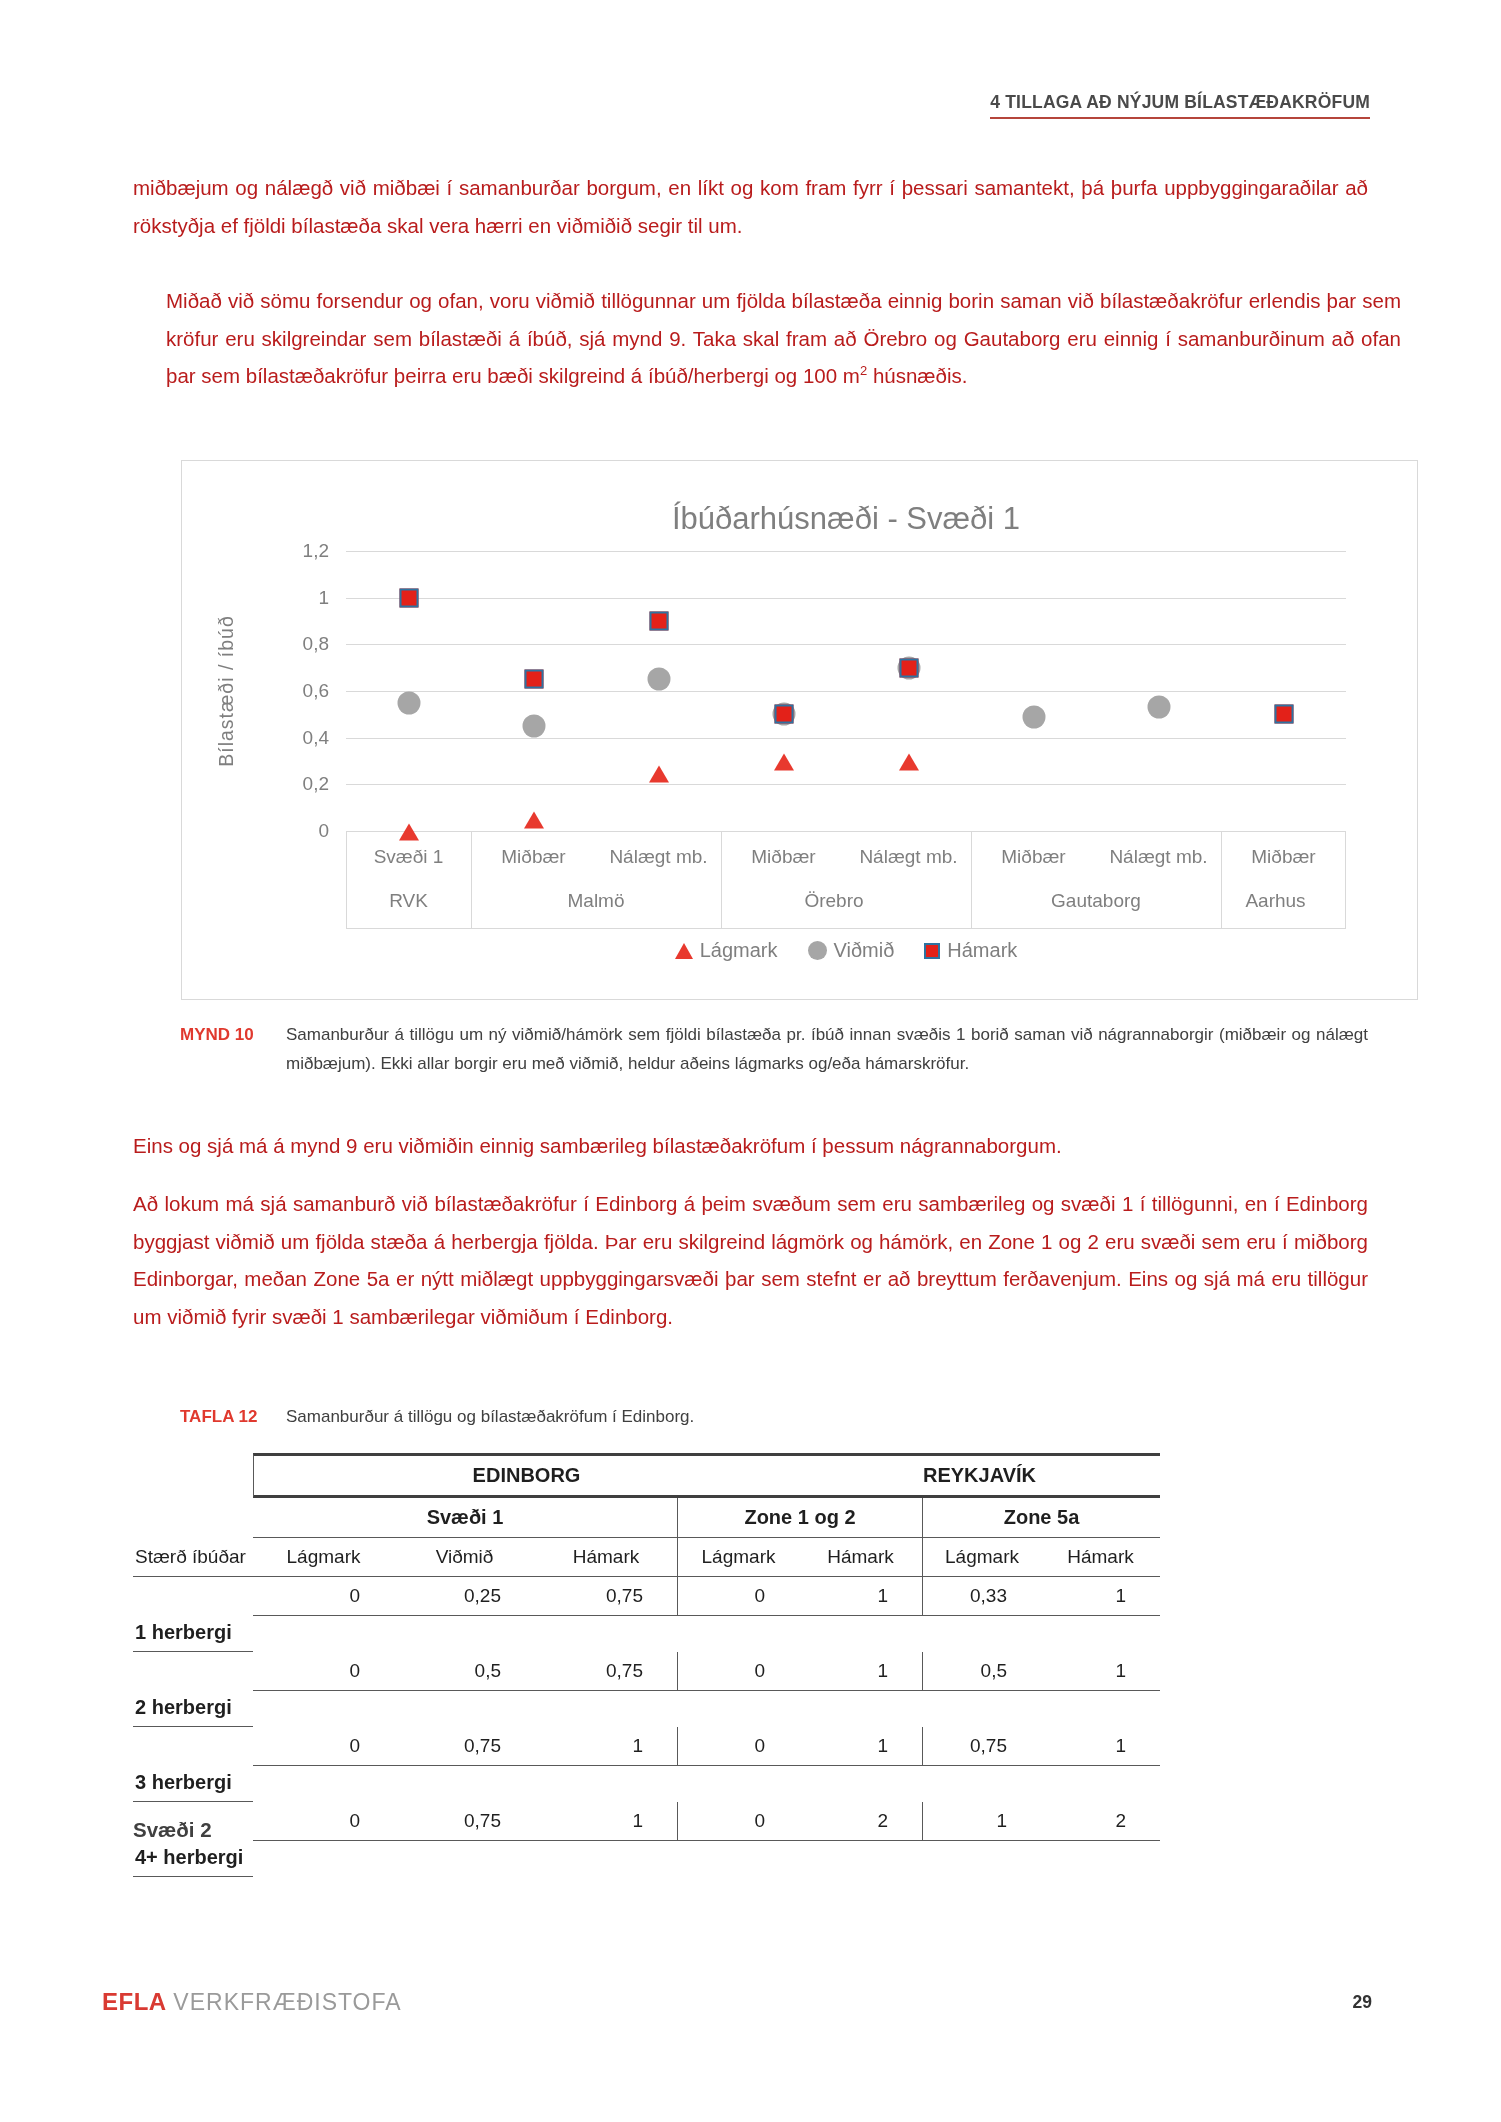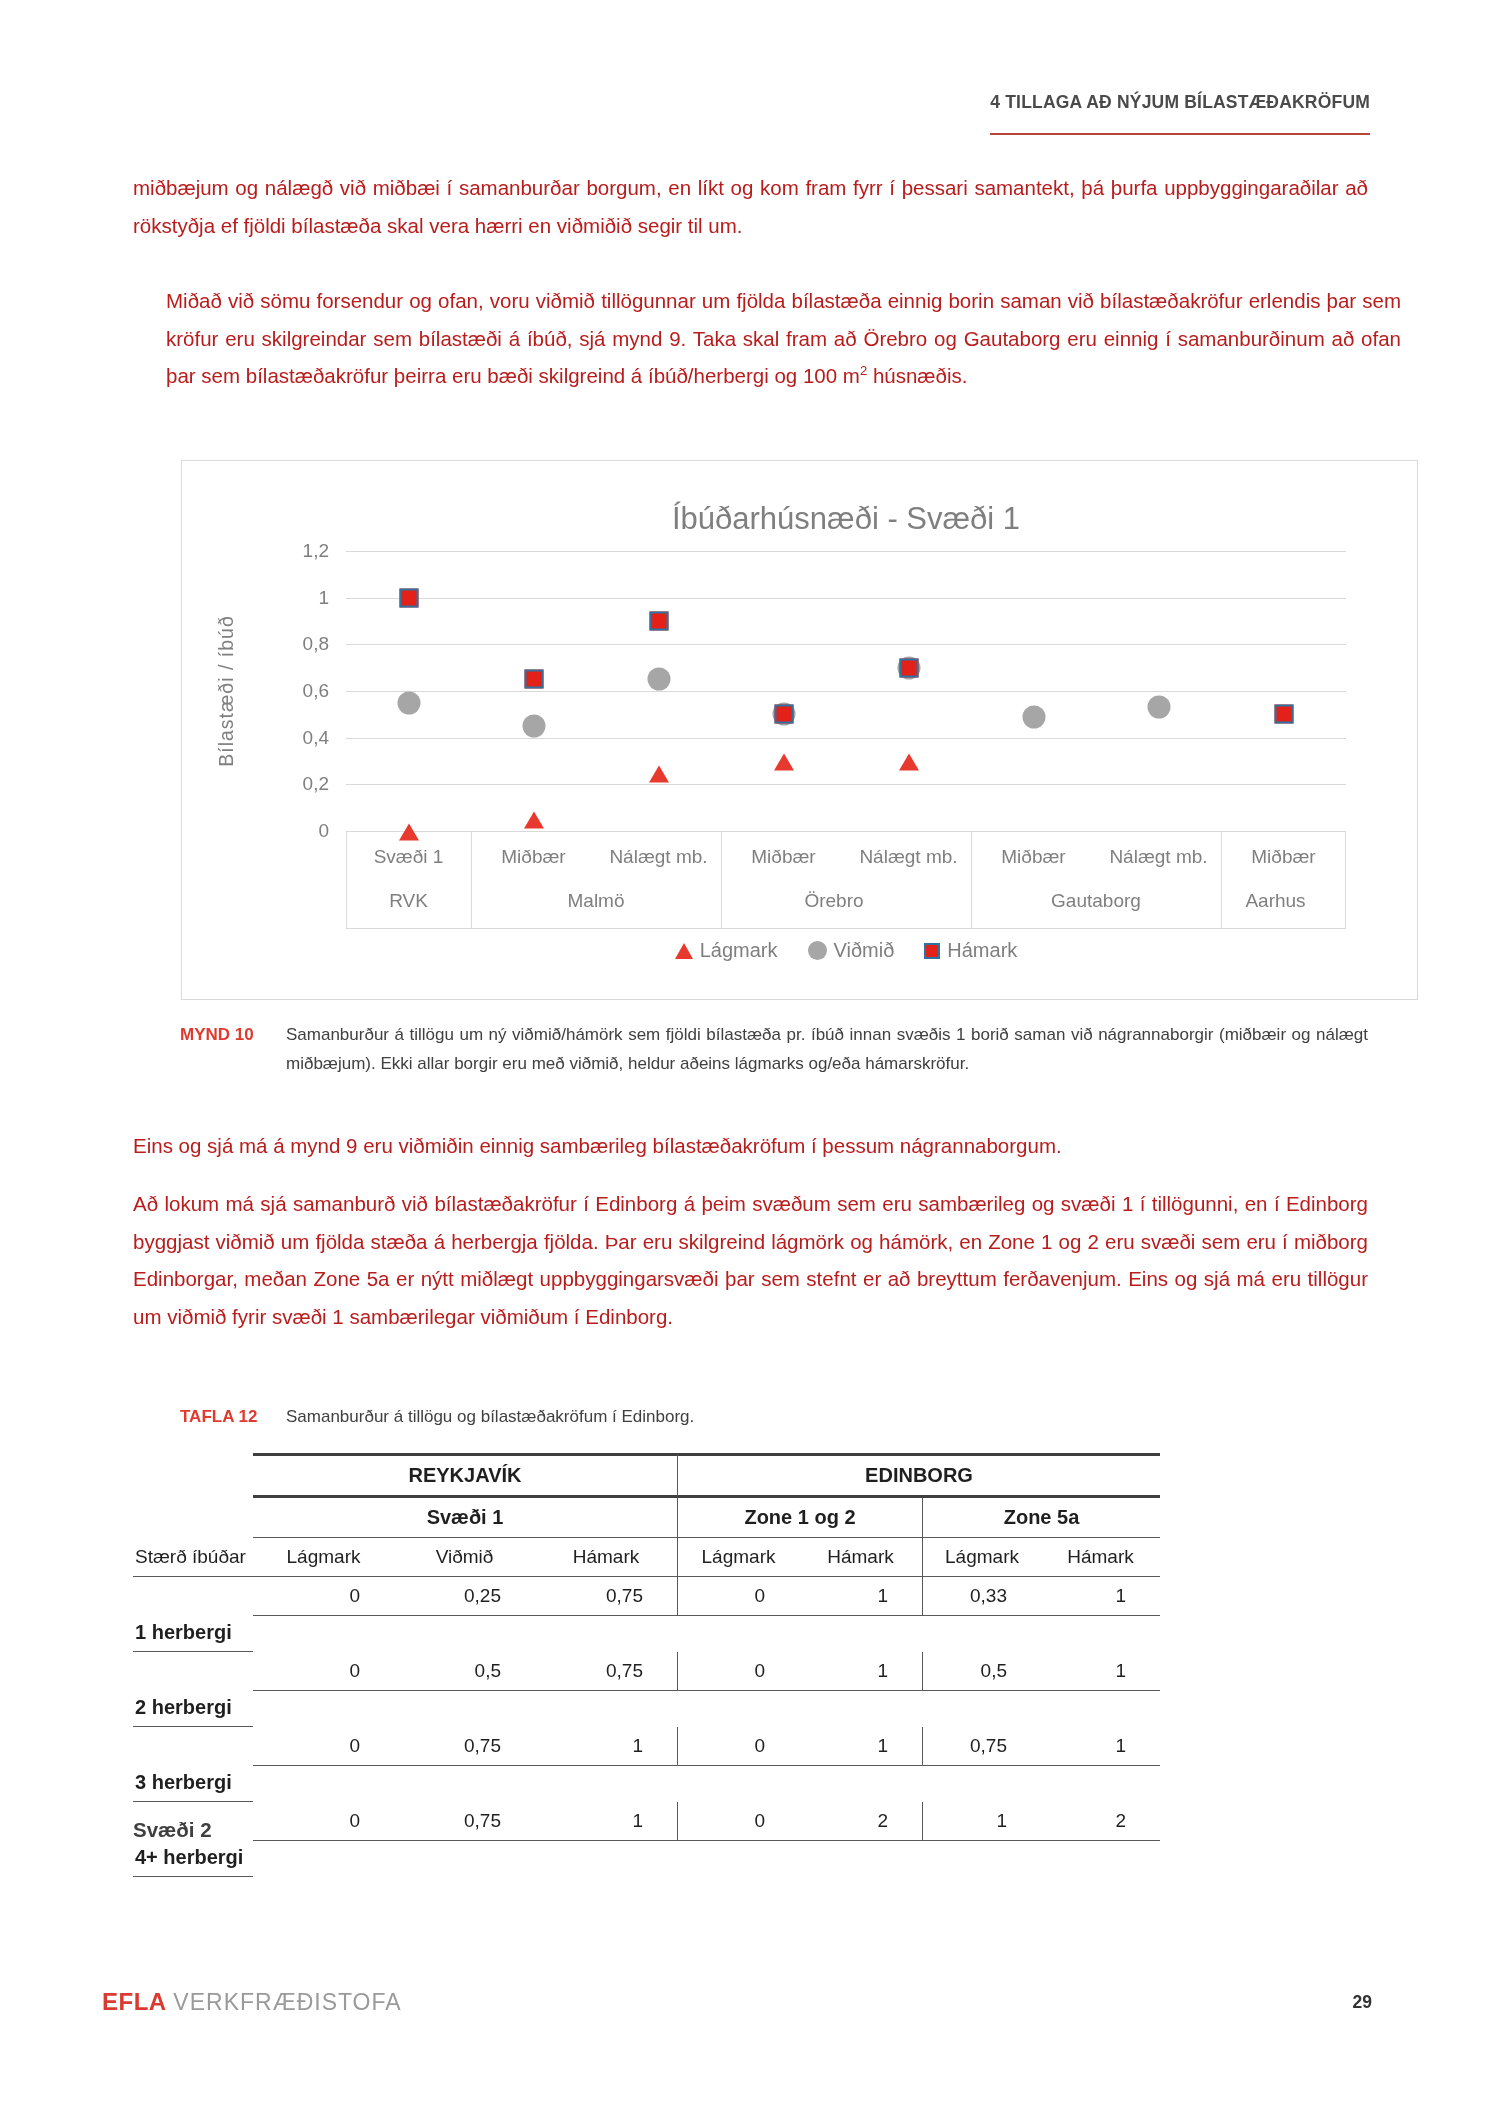--- a/index.html
+++ b/index.html
@@ -2,21 +2,21 @@
 <html><head>
 <meta charset="utf-8">
 <style>
   html,body{margin:0;padding:0;background:#fff;}
   body{width:1501px;height:2122px;position:relative;font-family:"Liberation Sans",sans-serif;}
   .page{position:absolute;inset:0;background:#ffffff;}
 
   
   .run-header{position:absolute;top:92px;right:131px;text-align:right;}
   .run-header .ht{display:inline-block;font-size:17.5px;font-weight:bold;color:#4a4a4a;letter-spacing:.2px;
-    padding-bottom:20px;border-bottom:2px solid #b5453b;}
+    padding-bottom:4px;border-bottom:2px solid #b5453b;}
 
   
   .para{position:absolute;left:133px;width:1235px;font-size:20.5px;line-height:37.5px;color:#b91c1c;text-align:justify;}
   .para sup{font-size:13px;line-height:0;}
 
   
   .figure{position:absolute;left:133px;top:460px;width:1237px;height:540px;border:1px solid #d9d9d9;box-sizing:border-box;margin-left:48px;}
   .chart-title{position:absolute;left:164px;top:40px;width:1000px;text-align:center;font-size:31px;color:#7f7f7f;}
   .plot{position:absolute;left:164px;top:90px;width:1000px;height:280px;}
   .gridline{position:absolute;left:0;width:1000px;height:1px;background:#d9d9d9;}
@@ -171,22 +171,22 @@
     <span>Að lokum má sjá samanburð við bílastæðakröfur í Edinborg á þeim svæðum sem eru sambærileg og svæði 1 í tillögunni, en í Edinborg byggjast viðmið um fjölda stæða á herbergja fjölda. Þar eru skilgreind lágmörk og hámörk, en Zone 1 og 2 eru svæði sem eru í miðborg Edinborgar, meðan Zone 5a er nýtt miðlægt uppbyggingarsvæði þar sem stefnt er að breyttum ferðavenjum. Eins og sjá má eru tillögur um viðmið fyrir svæði 1 sambærilegar viðmiðum í Edinborg.</span>
   </div>
 
   <div class="caption" style="top:1402px;">
     <span class="cap-label">TAFLA 12</span>
     <span class="cap-text" style="text-align:left;">Samanburður á tillögu og bílastæðakröfum í Edinborg.</span>
   </div>
 
   <div class="tafla" id="tafla">
       <div class="tc r1blank" style="grid-column: span 1;"></div>
+      <div class="tc r1 center vl" style="grid-column: span 4;">EDINBORG</div>
       <div class="tc r1 center" style="grid-column: span 3;">REYKJAVÍK</div>
-      <div class="tc r1 center vl" style="grid-column: span 4;">EDINBORG</div>
       <div class="tc r2" style="grid-column: span 1;"></div>
       <div class="tc r2 center bb" style="grid-column: span 3;">Svæði 1</div>
       <div class="tc r2 center bb vl" style="grid-column: span 2;">Zone 1 og 2</div>
       <div class="tc r2 center bb vl" style="grid-column: span 2;">Zone 5a</div>
       <div class="tc r3 bb left" style="grid-column: span 1;">Stærð íbúðar</div>
       <div class="tc r3 bb center" style="grid-column: span 1;">Lágmark</div>
       <div class="tc r3 bb center" style="grid-column: span 1;">Viðmið</div>
       <div class="tc r3 bb center" style="grid-column: span 1;">Hámark</div>
       <div class="tc r3 bb center vl" style="grid-column: span 1;">Lágmark</div>
       <div class="tc r3 bb center" style="grid-column: span 1;">Hámark</div>

